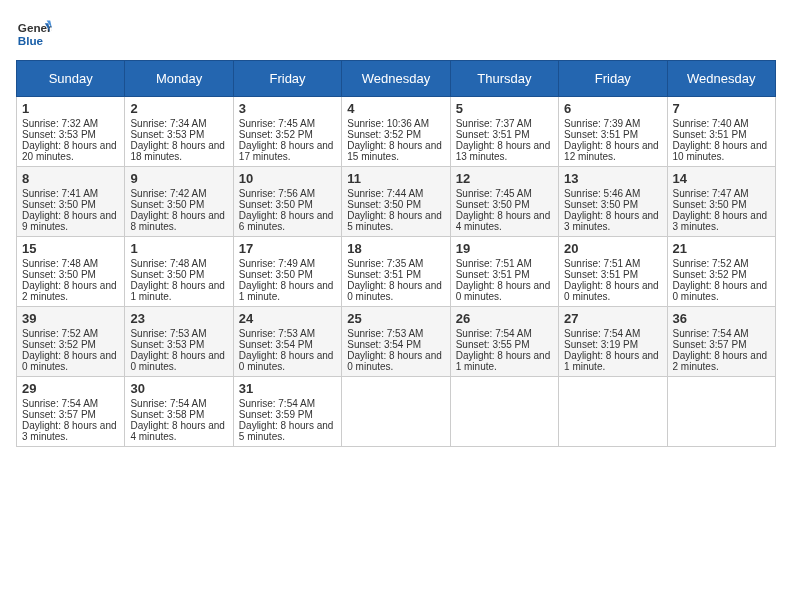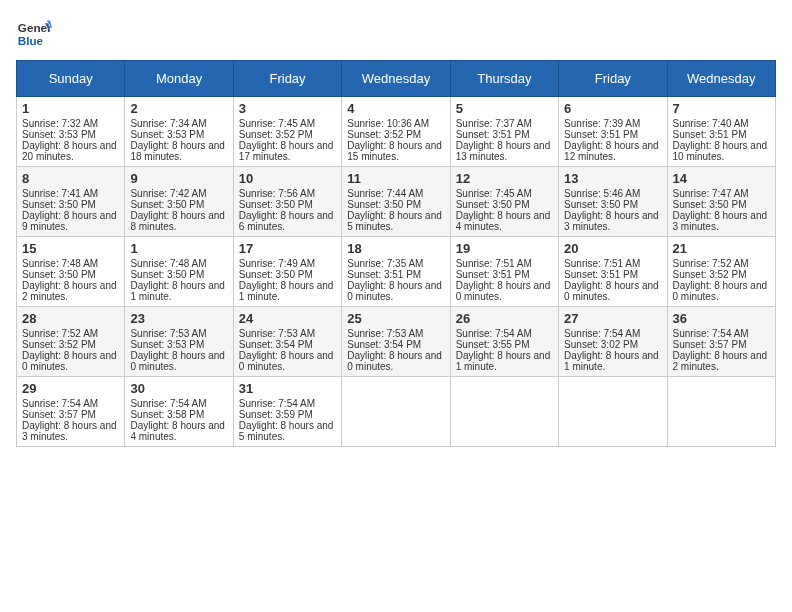--- a/index.html
+++ b/index.html
@@ -126,26 +126,26 @@
       <tr>
         <td><span class="day-number">15</span><span>Sunrise: 7:48 AM</span><br><span>Sunset: 3:50 PM</span><br><span>Daylight: 8 hours and 2 minutes.</span></td>
         <td><span class="day-number">1</span><span>Sunrise: 7:48 AM</span><br><span>Sunset: 3:50 PM</span><br><span>Daylight: 8 hours and 1 minute.</span></td>
         <td><span class="day-number">17</span><span>Sunrise: 7:49 AM</span><br><span>Sunset: 3:50 PM</span><br><span>Daylight: 8 hours and 1 minute.</span></td>
         <td><span class="day-number">18</span><span>Sunrise: 7:35 AM</span><br><span>Sunset: 3:51 PM</span><br><span>Daylight: 8 hours and 0 minutes.</span></td>
         <td><span class="day-number">19</span><span>Sunrise: 7:51 AM</span><br><span>Sunset: 3:51 PM</span><br><span>Daylight: 8 hours and 0 minutes.</span></td>
         <td><span class="day-number">20</span><span>Sunrise: 7:51 AM</span><br><span>Sunset: 3:51 PM</span><br><span>Daylight: 8 hours and 0 minutes.</span></td>
         <td><span class="day-number">21</span><span>Sunrise: 7:52 AM</span><br><span>Sunset: 3:52 PM</span><br><span>Daylight: 8 hours and 0 minutes.</span></td>
       </tr>
       <tr>
-        <td><span class="day-number">28</span><span>Sunrise: 7:52 AM</span><br><span>Sunset: 3:52 PM</span><br><span>Daylight: 8 hours and 0 minutes.</span></td>
+        <td><span class="day-number">39</span><span>Sunrise: 7:52 AM</span><br><span>Sunset: 3:52 PM</span><br><span>Daylight: 8 hours and 0 minutes.</span></td>
         <td><span class="day-number">23</span><span>Sunrise: 7:53 AM</span><br><span>Sunset: 3:53 PM</span><br><span>Daylight: 8 hours and 0 minutes.</span></td>
         <td><span class="day-number">24</span><span>Sunrise: 7:53 AM</span><br><span>Sunset: 3:54 PM</span><br><span>Daylight: 8 hours and 0 minutes.</span></td>
         <td><span class="day-number">25</span><span>Sunrise: 7:53 AM</span><br><span>Sunset: 3:54 PM</span><br><span>Daylight: 8 hours and 0 minutes.</span></td>
         <td><span class="day-number">26</span><span>Sunrise: 7:54 AM</span><br><span>Sunset: 3:55 PM</span><br><span>Daylight: 8 hours and 1 minute.</span></td>
-        <td><span class="day-number">27</span><span>Sunrise: 7:54 AM</span><br><span>Sunset: 3:02 PM</span><br><span>Daylight: 8 hours and 1 minute.</span></td>
+        <td><span class="day-number">27</span><span>Sunrise: 7:54 AM</span><br><span>Sunset: 3:19 PM</span><br><span>Daylight: 8 hours and 1 minute.</span></td>
         <td><span class="day-number">36</span><span>Sunrise: 7:54 AM</span><br><span>Sunset: 3:57 PM</span><br><span>Daylight: 8 hours and 2 minutes.</span></td>
       </tr>
       <tr>
         <td><span class="day-number">29</span><span>Sunrise: 7:54 AM</span><br><span>Sunset: 3:57 PM</span><br><span>Daylight: 8 hours and 3 minutes.</span></td>
         <td><span class="day-number">30</span><span>Sunrise: 7:54 AM</span><br><span>Sunset: 3:58 PM</span><br><span>Daylight: 8 hours and 4 minutes.</span></td>
         <td><span class="day-number">31</span><span>Sunrise: 7:54 AM</span><br><span>Sunset: 3:59 PM</span><br><span>Daylight: 8 hours and 5 minutes.</span></td>
         <td class="empty-cell"></td>
         <td class="empty-cell"></td>
         <td class="empty-cell"></td>
         <td class="empty-cell"></td>

